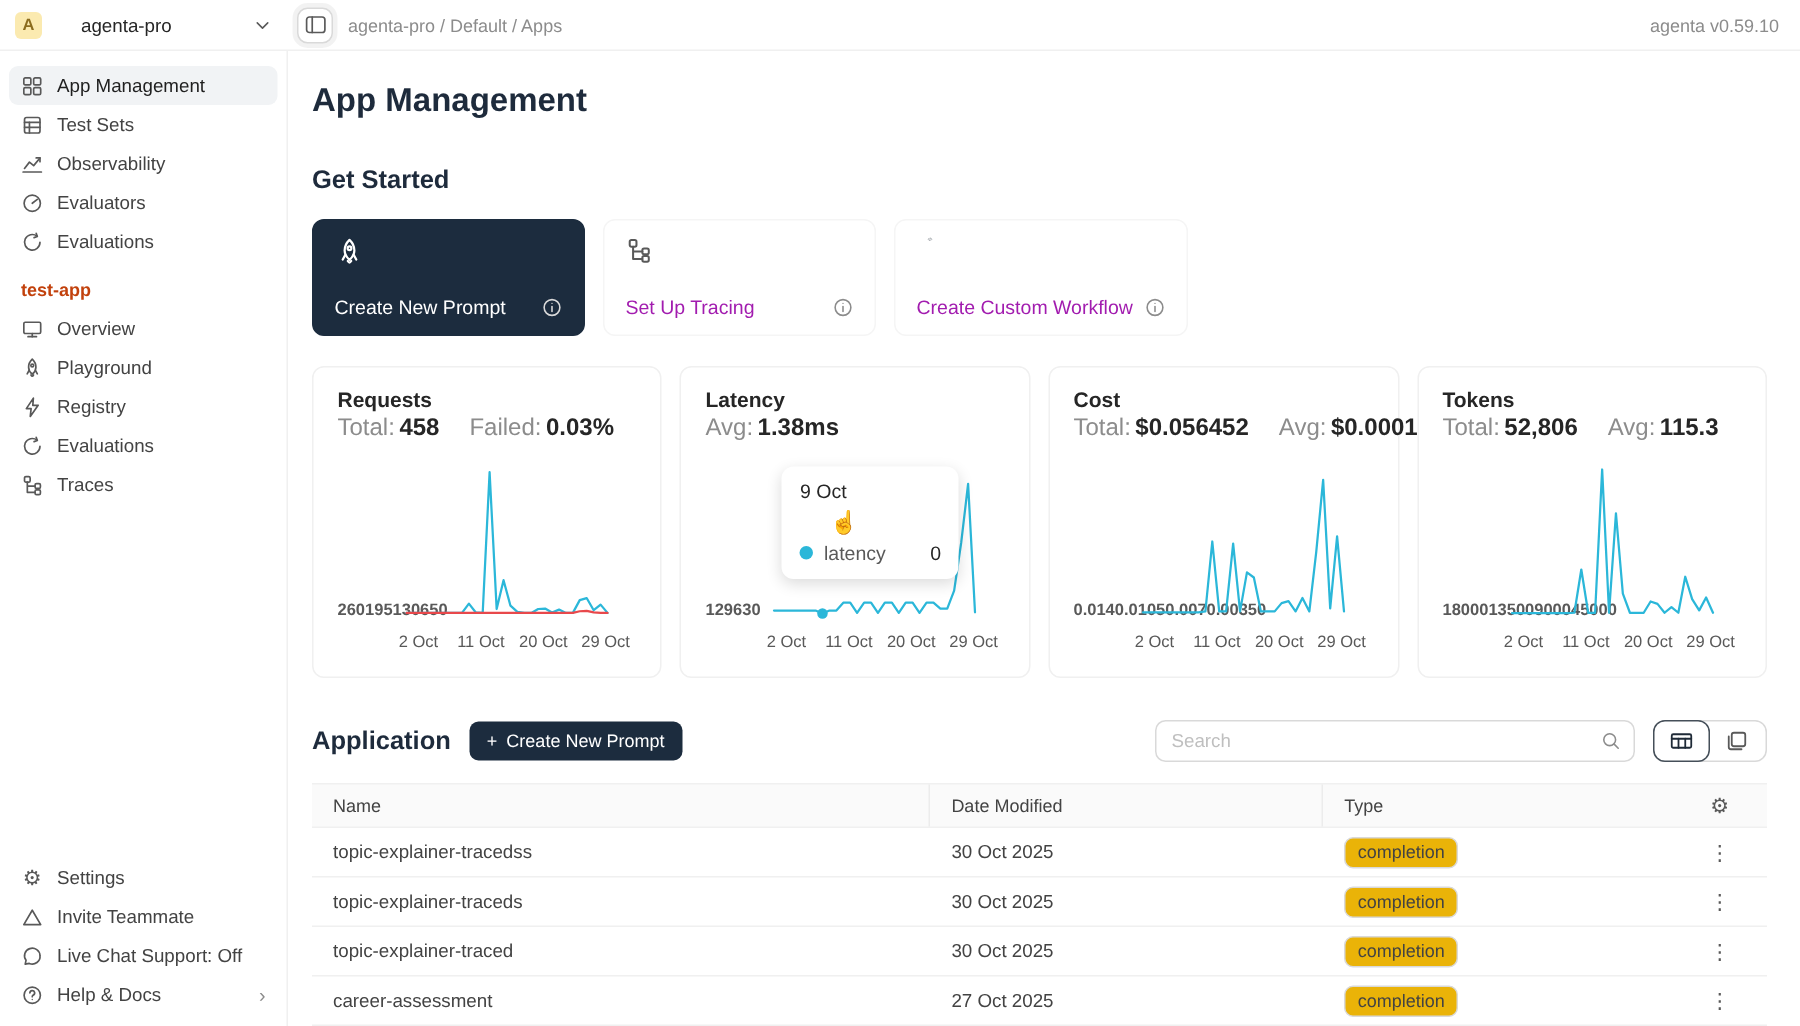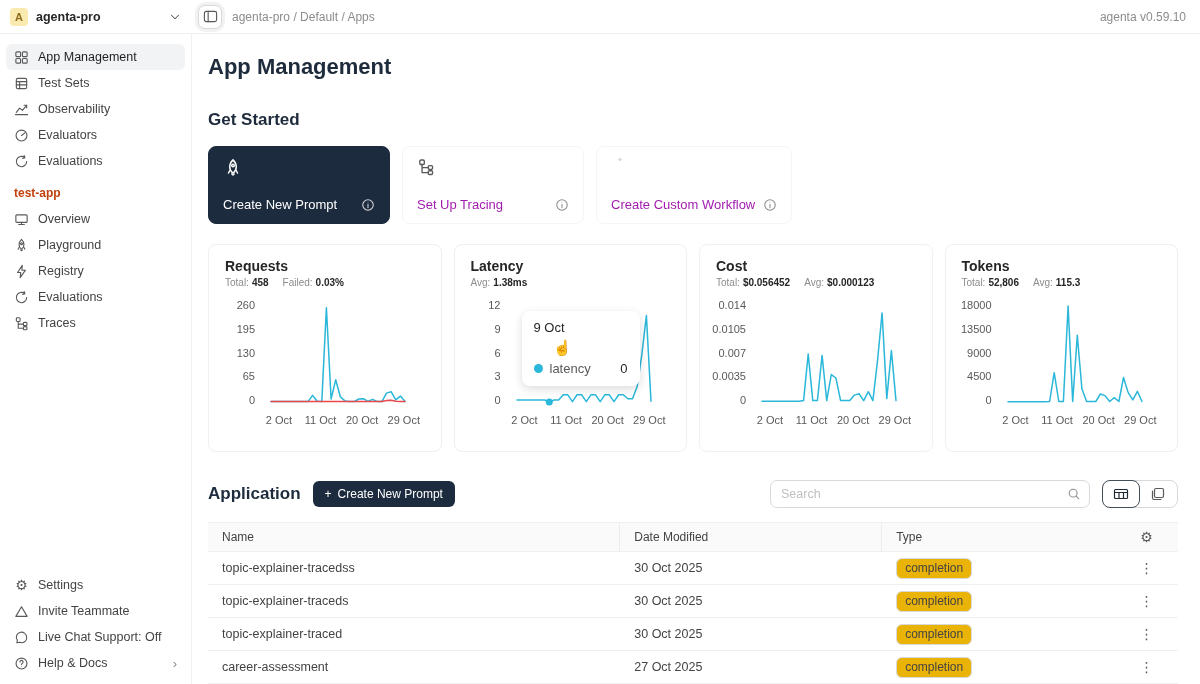--- a/index.html
+++ b/index.html
@@ -6,21 +6,21 @@
   html,body { width:1200px; height:684px; overflow:hidden; background:#fff;
     font-family:"Liberation Sans", sans-serif; color:#1f2937; }
   svg.ic { display:block; stroke:#595959; fill:none; stroke-width:1.2;
     stroke-linecap:round; stroke-linejoin:round; }
 
   
   .topbar { height:34px; display:flex; align-items:center; border-bottom:1px solid #f0f0f0; }
   .ws { width:192px; display:flex; align-items:center; gap:8px; padding:0 10px; height:100%; }
   .avatar { width:18px; height:18px; border-radius:4px; background:#fbeab0; color:#8c6d1f;
     font-size:11px; display:flex; align-items:center; justify-content:center; font-weight:600; }
-  .ws-name { font-size:12.5px; font-weight:700; color:#262626; flex:1; }
+  .ws-name { font-size:12.5px; font-weight:400; color:#262626; flex:1;margin-left:18px; }
   .toggle-btn { width:24px; height:24px; margin-left:6px; border:1px solid #d9d9d9; border-radius:7px;
     background:#fff; display:flex; align-items:center; justify-content:center;
     box-shadow:0 0 0 3px rgba(0,0,0,0.05); cursor:pointer; }
   .crumb { font-size:12px; color:#8c8c8c; margin-left:10px; flex:1; }
   .version { font-size:12px; color:#8c8c8c; padding-right:14px; }
 
   
   .sidebar { position:absolute; top:34px; left:0; bottom:0; width:192px;
     border-right:1px solid #f0f0f0; display:flex; flex-direction:column; padding:10px 6px 8px; }
   .side-item { display:flex; align-items:center; gap:9px; height:26px; padding:0 8px;
@@ -46,26 +46,26 @@
   .gs-label-row { display:flex; align-items:center; justify-content:space-between; }
   .gs-label { font-size:13px; font-weight:500; color:#a21caf; }
   .gs-card.dark .gs-label { color:#fff; }
   .gs-card.dark svg.ic { stroke:#fff; }
 
   
   .charts-row { display:flex; gap:12px; margin-bottom:28px; }
   .chart-card { width:234px; height:208px; border:1px solid #f0f0f0; border-radius:8px;
     padding:13px 16px; position:relative; background:#fff; }
   .chart-title { font-size:14px; font-weight:600; color:#262626; }
-  .chart-stats { display:flex; gap:14px; margin-top:3px; font-size:10px; }
+  .chart-stats { display:flex; gap:20px; margin-top:3px; font-size:16px; }
   .chart-stats .sl { color:#8c8c8c; }
   .chart-stats .sv { color:#262626; font-weight:600; margin-left:3px; }
   .plot-wrap { display:flex; margin-top:12px; }
-  .ylabels { display:flex; flex-direction:column; justify-content:space-between; align-items:flex-end;
-    width:38px; height:106px; font-size:11px; color:#595959; padding-right:8px; line-height:1; }
+  .ylabels { display:flex; flex-direction:row; justify-content:space-between; align-items:flex-end;
+    width:38px; height:106px; font-size:11px; color:#595959; padding-right:8px; line-height:1;font-weight:bold; }
   .plotarea { position:relative; }
   .xlabels { position:relative; height:14px; margin-left:46px; margin-top:4px; font-size:11px; color:#595959; }
   .xlabels span { position:absolute; transform:translateX(-50%); white-space:nowrap; }
 
   
   .tooltip { position:absolute; left:67px; top:66px; width:118px; background:#fff; border-radius:8px;
     box-shadow:0 3px 10px rgba(0,0,0,0.14); padding:9px 12px 10px; z-index:5; }
   .tt-date { font-size:13px; color:#262626; font-weight:500; }
   .tt-row { display:flex; align-items:center; gap:7px; margin-top:26px; font-size:13px; }
   .tt-dot { width:9px; height:9px; border-radius:50%; background:#2bb7d9; }

